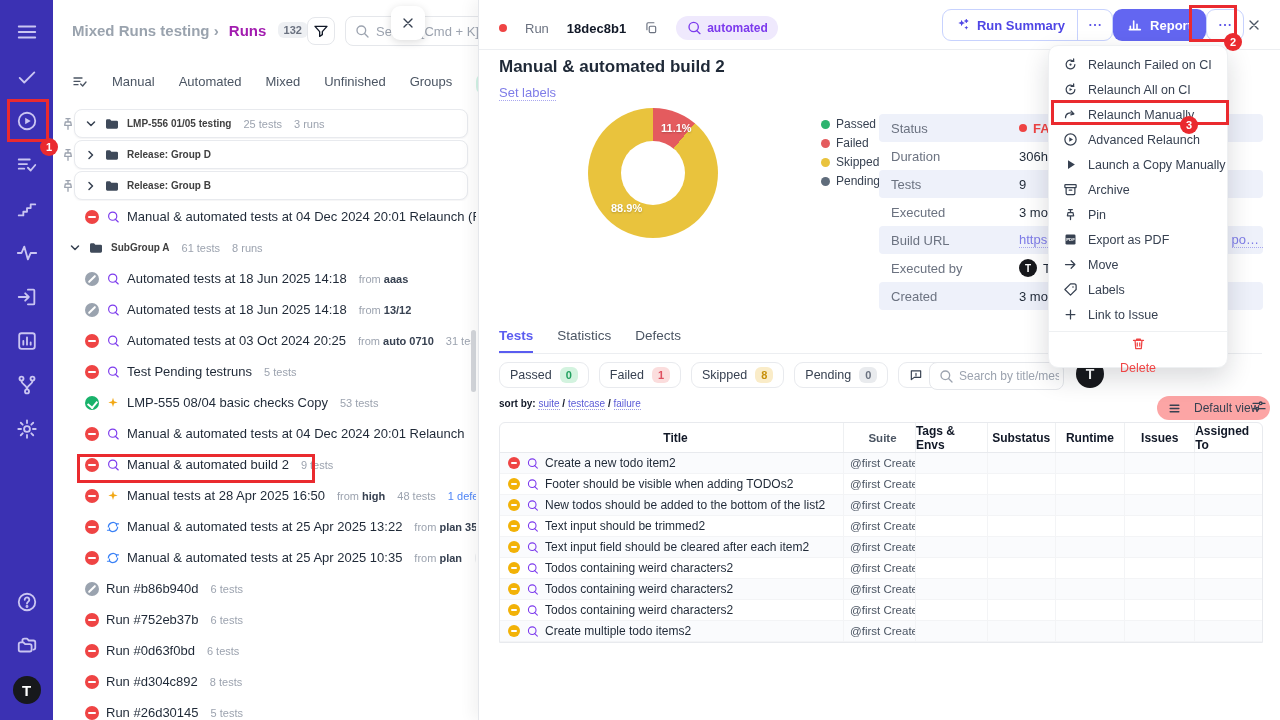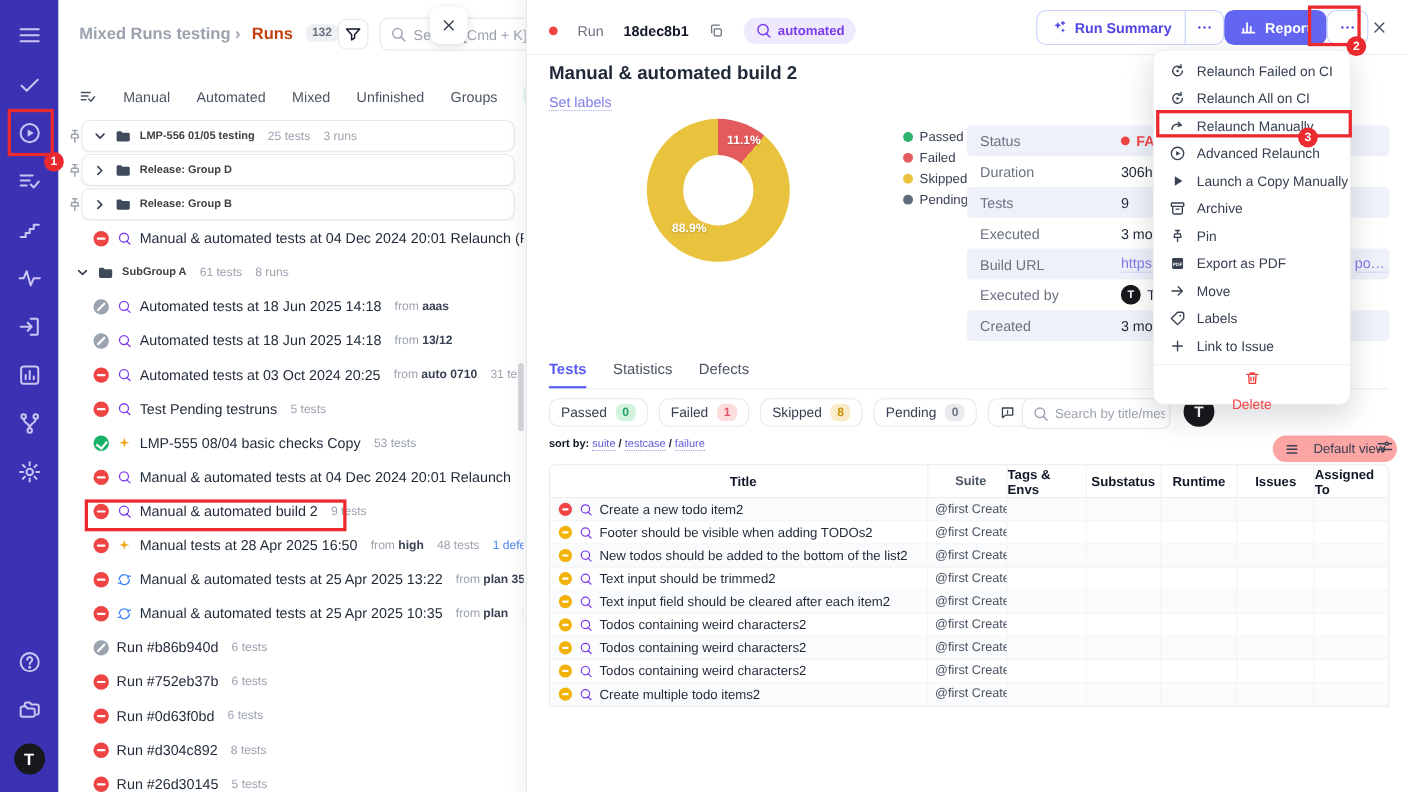--- a/index.html
+++ b/index.html
@@ -14,28 +14,28 @@
   .sb-icon svg { width:22px; height:22px; }
   #sb-top { position:absolute; top:10px; left:0; }
   #sb-mid { position:absolute; top:55px; left:0; }
   #sb-bottom { position:absolute; bottom:8px; left:0; }
   .sb-avatar { width:28px; height:28px; border-radius:50%; background:#17181c; color:#fff; font-weight:bold; font-size:15px; display:flex; align-items:center; justify-content:center; margin:8px auto; }
 
   
   #left-panel { position:absolute; left:53px; top:0; width:425px; height:720px; background:#fff; }
   #lp-header { position:absolute; left:0; top:0; right:0; height:60px; }
   #breadcrumb { position:absolute; left:19px; top:22px; font-size:15px; font-weight:bold; white-space:nowrap; }
-  .bc-grey { color:#9aa3ae; } .bc-dark { color:#c2410c; margin-left:6px; }
+  .bc-grey { color:#9aa3ae; } .bc-dark { color:#a21caf; margin-left:6px; }
   .bc-count { display:inline-block; background:#eef0f3; color:#6b7280; font-size:11px; font-weight:bold; padding:2px 6px; border-radius:6px; margin-left:7px; vertical-align:2px; }
   #filter-btn { position:absolute; left:254px; top:17px; width:28px; height:28px; border:1px solid #e5e7eb; border-radius:8px; background:#fff; color:#111827; display:flex; align-items:center; justify-content:center; cursor:pointer; }
   #lp-search { position:absolute; left:292px; top:16px; width:150px; height:30px; border:1px solid #e5e7eb; border-radius:8px; background:#fff; display:flex; align-items:center; padding:0 8px; color:#9ca3af; }
   #lp-search input { border:0; outline:0; font-size:13px; color:#374151; width:108px; margin-left:6px; font-family:inherit; background:transparent; }
   #lp-search input::placeholder { color:#9ca3af; }
   #panel-close-card { position:absolute; left:391px; top:6px; width:34px; height:34px; background:#fff; border:0; border-radius:9px; box-shadow:0 2px 8px rgba(0,0,0,.14); color:#374151; display:flex; align-items:center; justify-content:center; cursor:pointer; z-index:6; }
-  #lp-tabs { position:absolute; left:19px; top:74px; right:0; height:22px; display:flex; align-items:flex-end; gap:24px; font-size:13px; color:#4b5563; white-space:nowrap; overflow:hidden; }
+  #lp-tabs { position:absolute; left:19px; top:74px; right:0; height:22px; display:flex; align-items:flex-start; gap:24px; font-size:13px; color:#4b5563; white-space:nowrap; overflow:hidden; }
   .lp-tab { cursor:pointer; }
   .lp-tab-pill { background:#d2f3e6; color:#17a673; padding:3px 8px; border-radius:7px; font-size:12px; }
   #runs-list { position:absolute; left:0; top:108px; right:2px; bottom:0; overflow:hidden; }
   .row { height:31px; display:flex; align-items:center; white-space:nowrap; overflow:hidden; }
   .grp-pin { width:14px; margin-left:7px; color:#9ca3af; flex:none; }
   .grp-card { flex:1; height:29px; display:flex; align-items:center; gap:7px; border:1px solid #e8eaee; border-radius:8px; background:#fff; box-shadow:0 1px 2px rgba(16,24,40,.05); padding:0 10px; margin-right:8px; cursor:pointer; }
   .grp-plain { flex:1; height:29px; display:flex; align-items:center; gap:7px; padding-left:16px; cursor:pointer; }
   .run-row-inner { flex:1; display:flex; align-items:center; gap:7px; padding-left:32px; cursor:pointer; }
   .chev { color:#374151; flex:none; } .chev svg { width:12px; height:12px; }
   .folder-ic { color:#3f4a5a; flex:none; }

